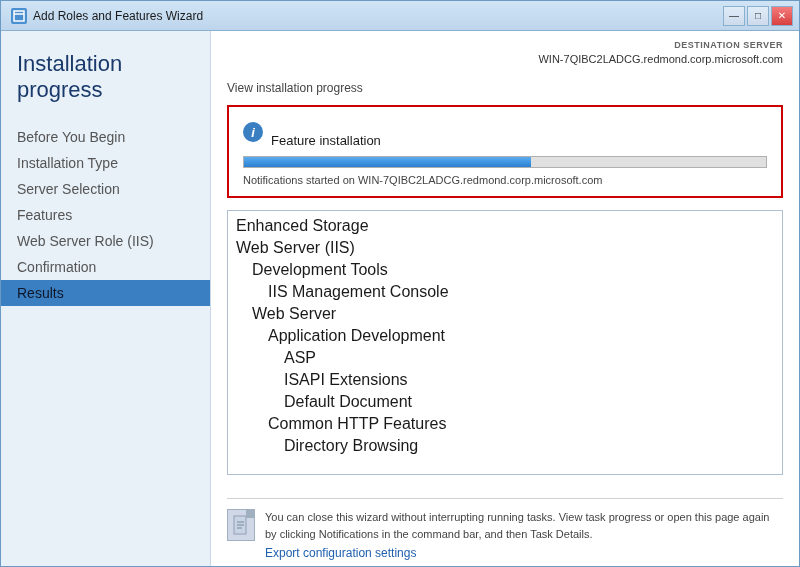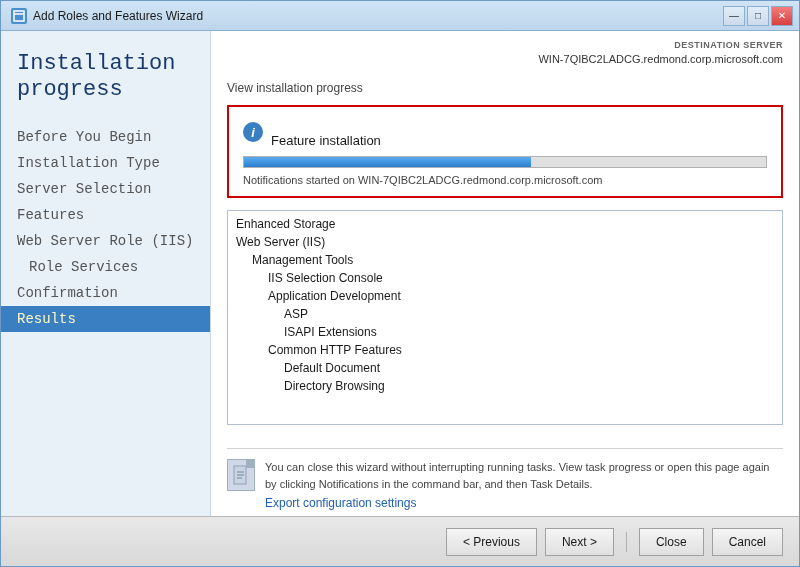--- a/index.html
+++ b/index.html
@@ -84,21 +84,20 @@
       overflow: hidden;
     }
 
     
     .sidebar {
       width: 210px;
       background: #e8f0f8;
       padding: 20px 0 10px 0;
       border-right: 1px solid #c8d8e8;
       flex-shrink: 0;
-      font-family: Liberation Mono, monospace;
     }
 
     .page-title {
       font-size: 22px;
       font-weight: 300;
       color: #1a3a6b;
       padding: 0 16px 20px 16px;
       line-height: 1.2;
     }
 
@@ -108,21 +107,21 @@
       color: #555;
       cursor: pointer;
     }
 
     .nav-item.sub {
       padding-left: 28px;
     }
 
     .nav-item.active {
       background: #3a7fc1;
-      color: #fef9c3;
+      color: #0f172a;
       font-weight: 500;
     }
 
     
     .main-content {
       flex: 1;
       display: flex;
       flex-direction: column;
       overflow: hidden;
     }
@@ -241,21 +240,21 @@
       background: #f0f0f0;
       border-left: 1px solid #ccc;
     }
     .features-list::-webkit-scrollbar-thumb {
       background: #b0b0b0;
       border: 2px solid #f0f0f0;
     }
 
     .feature-list-item {
       padding: 2px 8px;
-      font-size: 12px;
+      font-size: 16px;
       color: #1a1a1a;
     }
 
     .feature-list-item.indent1 { padding-left: 24px; }
     .feature-list-item.indent2 { padding-left: 40px; }
     .feature-list-item.indent3 { padding-left: 56px; }
 
     
     .info-section {
       display: flex;
@@ -361,21 +360,20 @@
   <div class="content-area">
 
     <div class="sidebar">
       <div class="page-title">Installation progress</div>
       <div id="nav-items">
           <div class="nav-item">Before You Begin</div>
           <div class="nav-item">Installation Type</div>
           <div class="nav-item">Server Selection</div>
           <div class="nav-item">Features</div>
           <div class="nav-item">Web Server Role (IIS)</div>
-          <div class="nav-item sub">Role Services</div>
           <div class="nav-item">Confirmation</div>
           <div class="nav-item active">Results</div>
         </div>
     </div>
 
     <div class="main-content">
 
       <div class="dest-server-bar">
         <div class="dest-server-label">DESTINATION SERVER</div>
         <div class="dest-server-name">WIN-7QIBC2LADCG.redmond.corp.microsoft.com</div>
@@ -392,27 +390,28 @@
           <div class="progress-bar-container">
             <div class="progress-bar-fill" id="progress-fill" style="width: 55%;"></div>
           </div>
           <div class="progress-text">Notifications started on WIN-7QIBC2LADCG.redmond.corp.microsoft.com</div>
         </div>
 
         <div class="features-list-container">
           <div class="features-list" id="features-list">
               <div class="feature-list-item ">Enhanced Storage</div>
               <div class="feature-list-item ">Web Server (IIS)</div>
-              <div class="feature-list-item indent1">Management Tools</div>
-              <div class="feature-list-item indent2">IIS Selection Console</div>
+              <div class="feature-list-item indent1">Development Tools</div>
+              <div class="feature-list-item indent2">IIS Management Console</div>
+              <div class="feature-list-item indent1">Web Server</div>
               <div class="feature-list-item indent2">Application Development</div>
               <div class="feature-list-item indent3">ASP</div>
               <div class="feature-list-item indent3">ISAPI Extensions</div>
+              <div class="feature-list-item indent3">Default Document</div>
               <div class="feature-list-item indent2">Common HTTP Features</div>
-              <div class="feature-list-item indent3">Default Document</div>
               <div class="feature-list-item indent3">Directory Browsing</div>
             </div>
         </div>
 
         <div class="info-section">
           <div class="info-doc-icon">
             <svg width="16" height="20" viewBox="0 0 16 20">
               <rect x="1" y="1" width="12" height="18" fill="#c8d4e4" stroke="#90a0b4" stroke-width="1"></rect>
               <line x1="4" y1="7" x2="11" y2="7" stroke="#778899" stroke-width="1"></line>
               <line x1="4" y1="10" x2="11" y2="10" stroke="#778899" stroke-width="1"></line>
@@ -421,20 +420,13 @@
           </div>
           <div>
             <div class="info-text">You can close this wizard without interrupting running tasks. View task progress or open this page again by clicking Notifications in the command bar, and then Task Details.</div>
             <a class="export-link">Export configuration settings</a>
           </div>
         </div>
       </div>
     </div>
   </div>
 
-  <div class="button-bar">
-    <button class="btn">&lt; Previous</button>
-    <button class="btn">Next &gt;</button>
-    <div class="btn-separator"></div>
-    <button class="btn">Close</button>
-    <button class="btn">Cancel</button>
-  </div>
 </div>
 
 </body></html>

